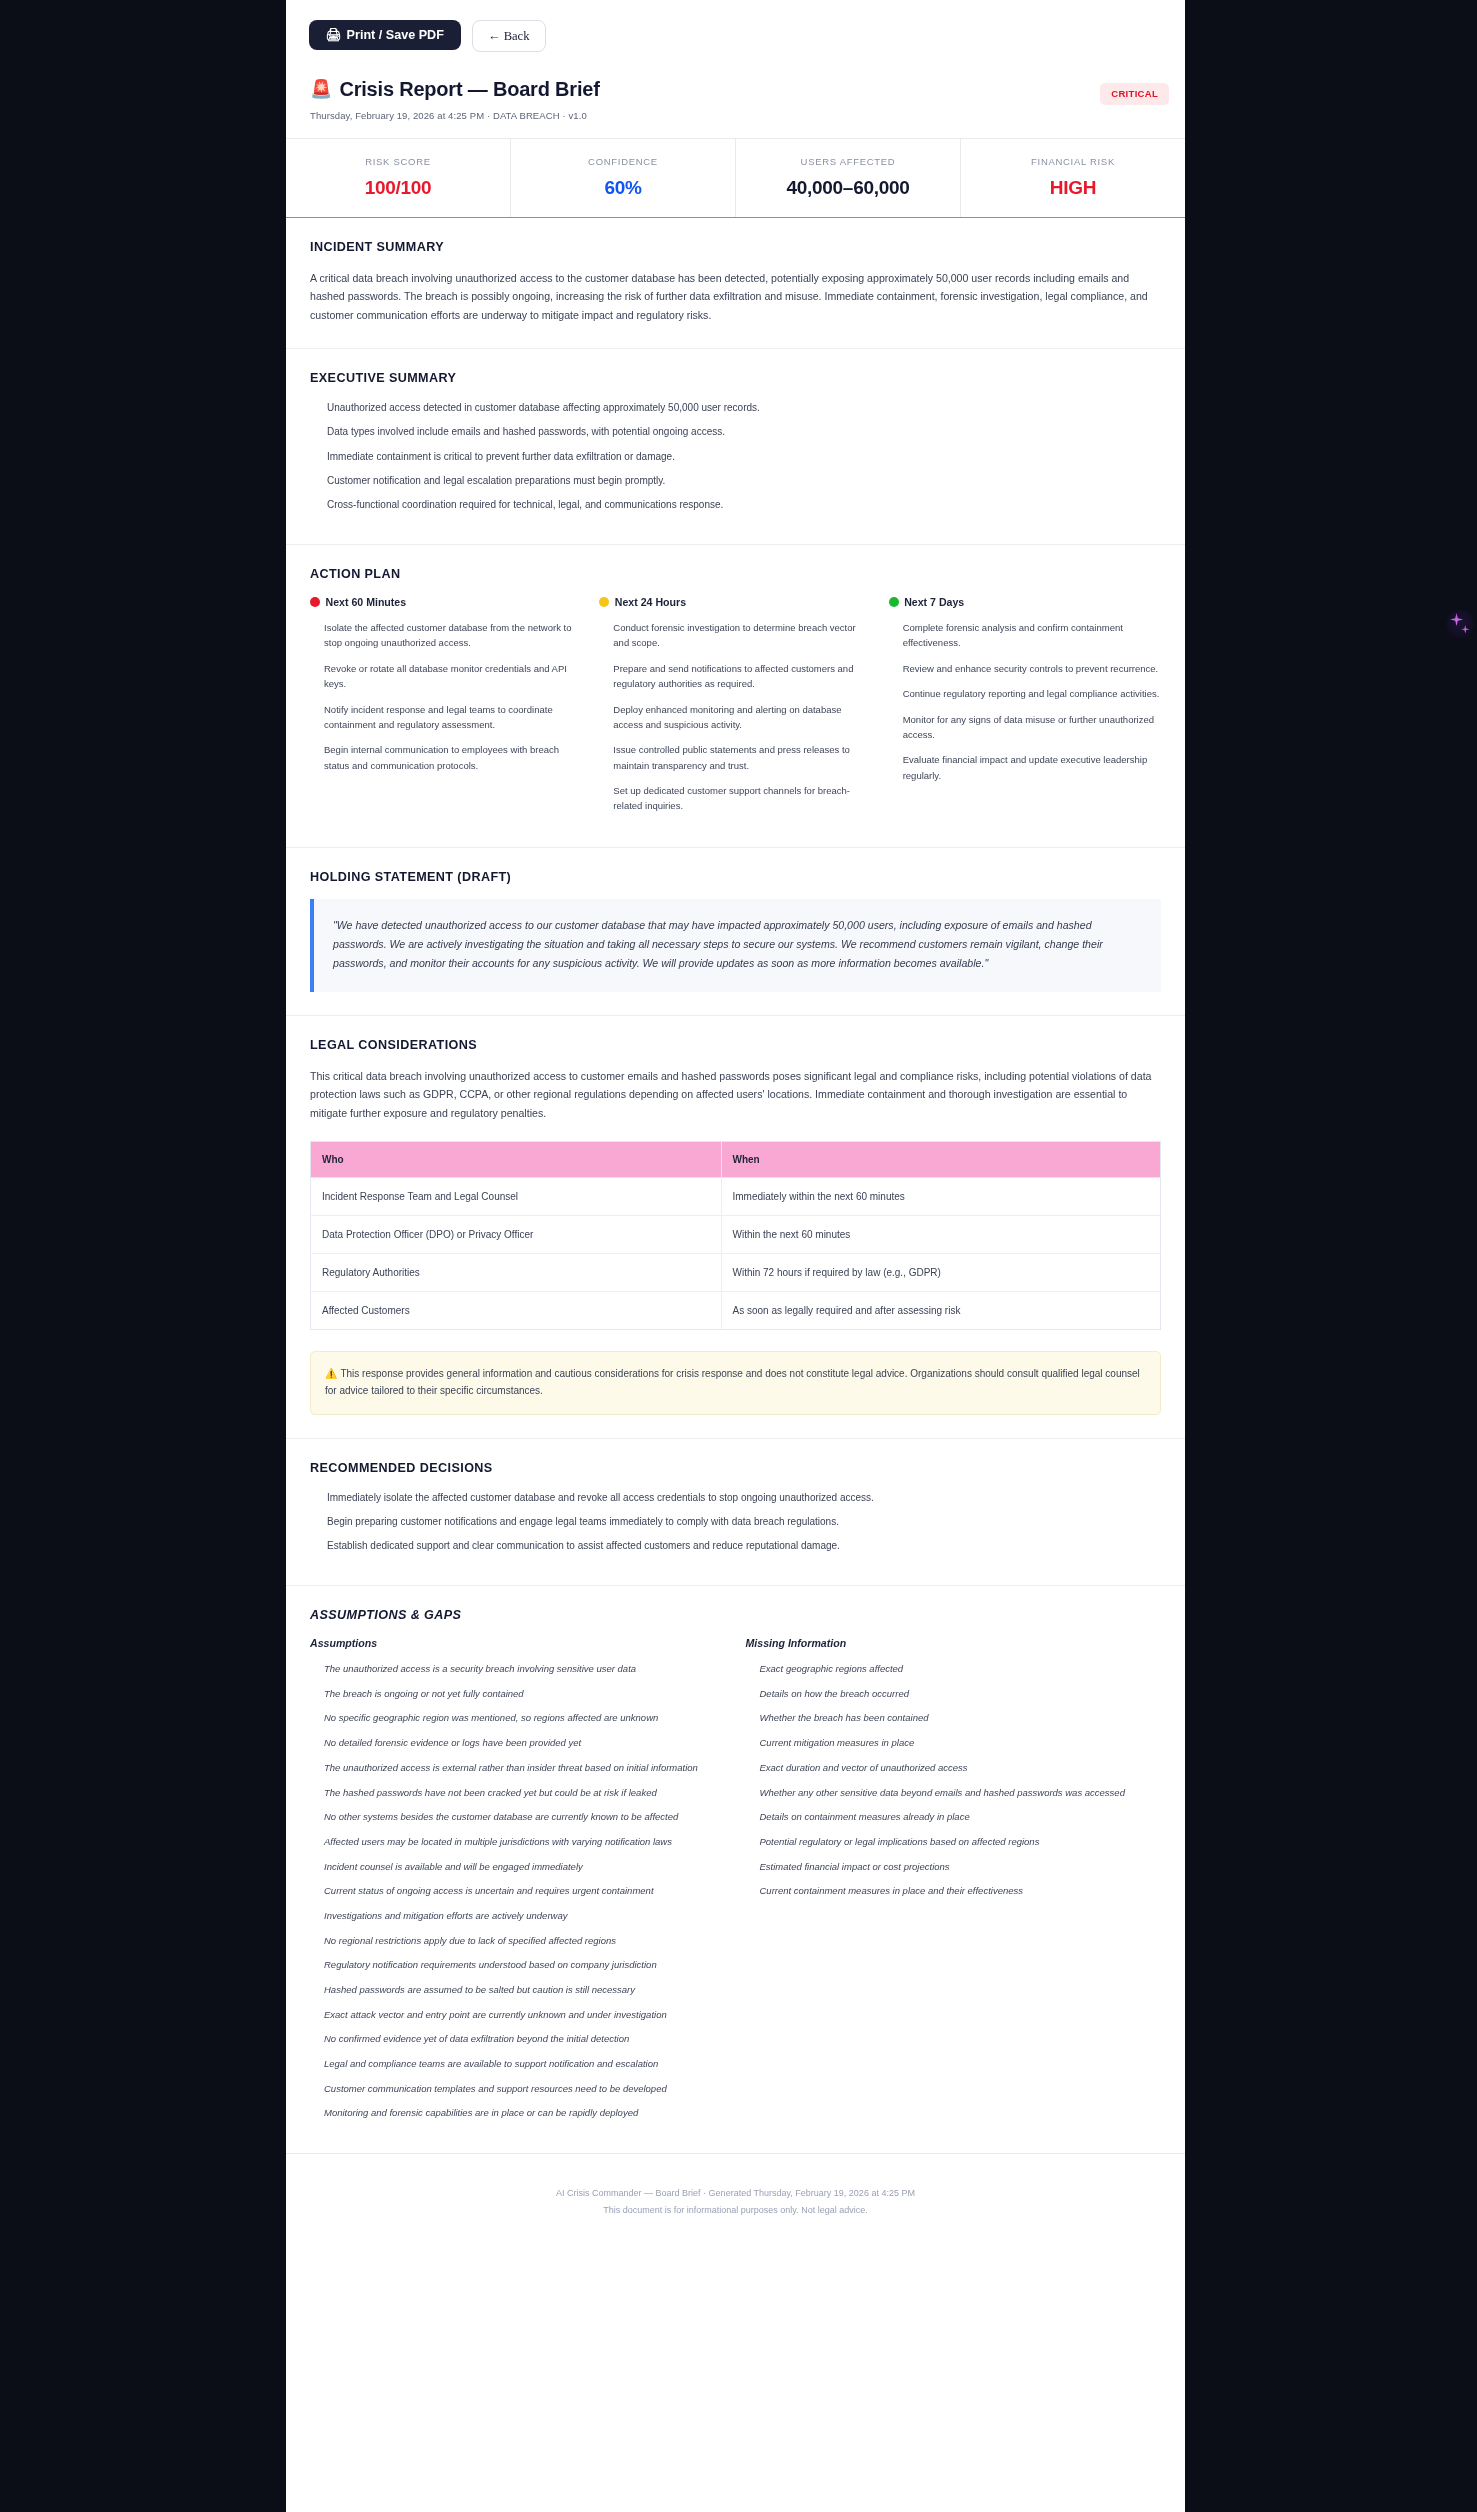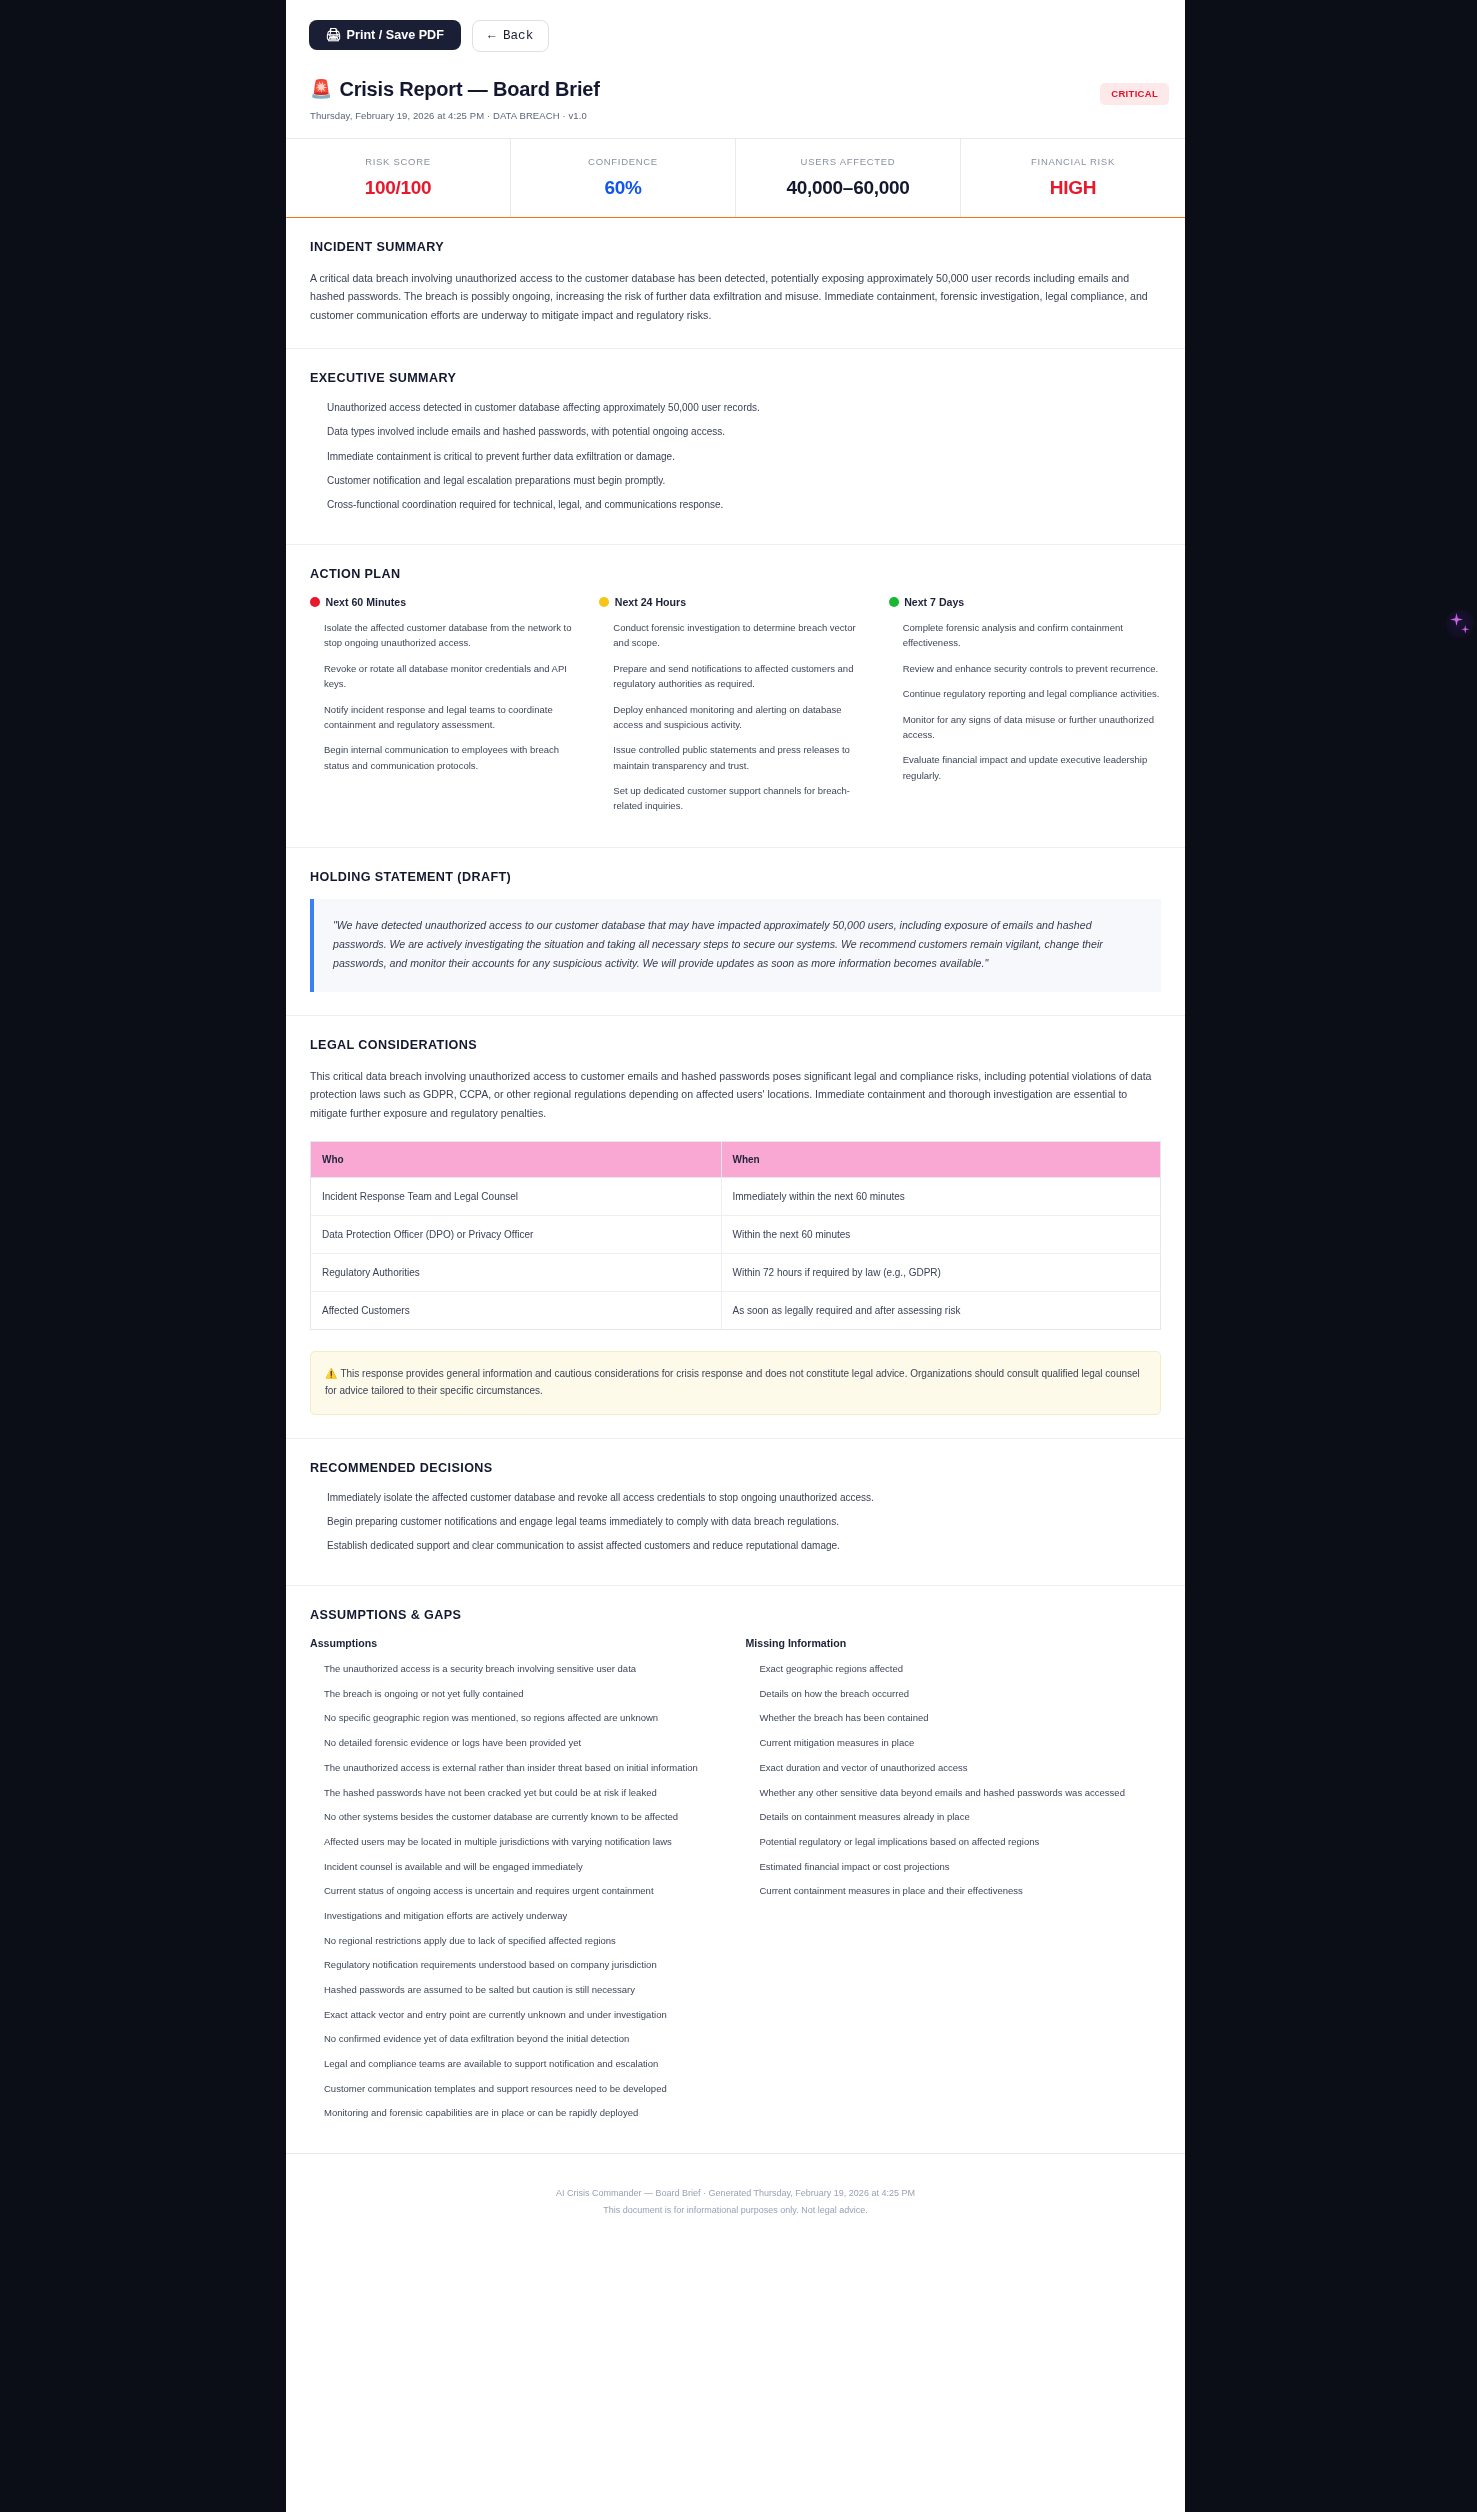--- a/index.html
+++ b/index.html
@@ -54,21 +54,21 @@
     line-height: 1;
   }
   .btn-back {
     background: #ffffff;
     color: #1b1f35;
     border: 1px solid #dcdfe6;
     border-radius: 8px;
     font-size: 12.6px;
     padding: 8.5px 15px;
     cursor: pointer;
-    font-family: Liberation Mono, monospace;
+    font-family: Liberation Serif, serif;
     line-height: 1;
   }
 
   
   .doc-header {
     padding: 26px 24px 17px 24px;
     border-bottom: 1px solid #e8eaee;
     position: relative;
   }
   .title-row {
@@ -131,21 +131,21 @@
   }
   .v-red   { color: #e8192c; }
   .v-blue  { color: #1155ef; }
   .v-dark  { color: #131830; }
 
   
   .section {
     padding: 22px 24px 23px 24px;
     border-bottom: 1px solid #eceef2;
   }
-  .section.no-rule { border-bottom: none; }
+  .section.no-rule { border-bottom: none; font-style: italic; }
   .sec-title {
     font-size: 12.6px;
     font-weight: bold;
     color: #131830;
     letter-spacing: 0.4px;
     margin-bottom: 15px;
   }
   .body-text {
     font-size: 10.6px;
     line-height: 1.78;

